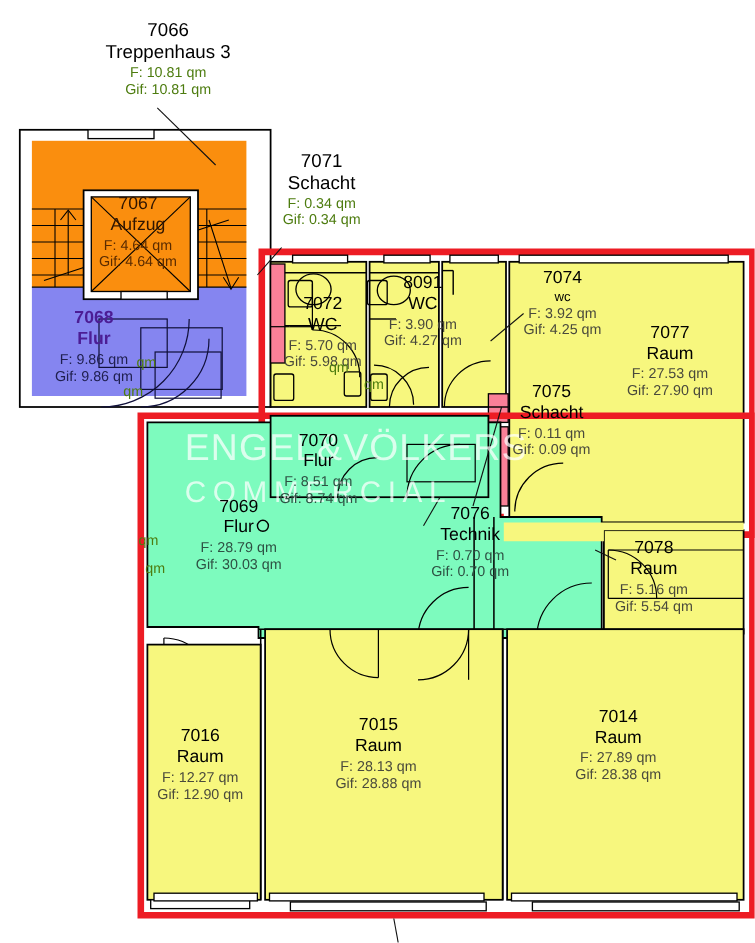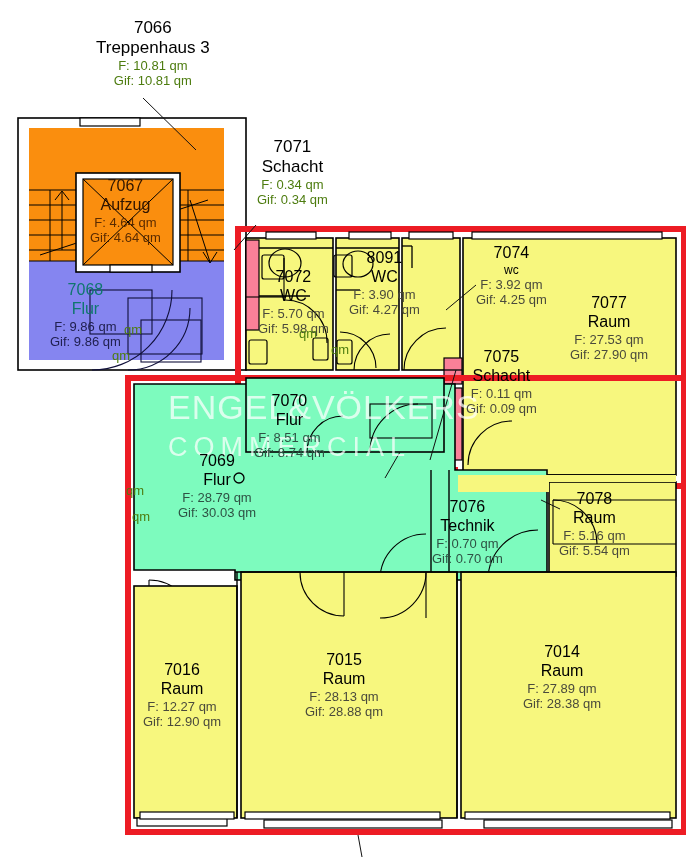--- a/index.html
+++ b/index.html
@@ -43,21 +43,21 @@
   }
   .lbl .nm.small {
     font-size: 12px;
   }
   .lbl .f, .lbl .g {
     font-size: 13px;
     color: #4d7c0f;
     display: block;
   }
   .lbl.dark .f, .lbl.dark .g { color: #4a4a3c; }
-  .lbl.onblue .num, .lbl.onblue .nm { color: #0f766e; }
+  .lbl.onblue .num, .lbl.onblue .nm { color: #4c1d95; font-weight: bold; }
   .lbl.onblue .f, .lbl.onblue .g { color: #202050; }
   .lbl.onorange .num, .lbl.onorange .nm { color: #301500; }
   .lbl.onorange .f, .lbl.onorange .g { color: #5a2b00; }
   .lbl.ongreen .f, .lbl.ongreen .g { color: #2e5244; }
 
   .lbl.title .num { font-size: 17px; }
   .lbl.title .nm  { font-size: 17px; }
 
   
   #watermark {
@@ -323,21 +323,21 @@
       <span class="nm">Flur</span>
       <span class="f">F:  8.51  qm</span>
       <span class="g">Gif:  8.74  qm</span>
     </div>
     <div class="lbl ongreen" style="left: 178px; top: 452px;">
       <span class="num">7069</span>
       <span class="nm">Flur</span>
       <span class="f">F:  28.79  qm</span>
       <span class="g">Gif:  30.03  qm</span>
     </div>
-    <div class="lbl ongreen" style="left: 392px; top: 498px; margin-left: 40px;">
+    <div class="lbl ongreen" style="left: 392px; top: 459px;">
       <span class="num">7076</span>
       <span class="nm">Technik</span>
       <span class="f">F:  0.70  qm</span>
       <span class="g">Gif:  0.70  qm</span>
     </div>
     <div class="lbl dark" style="left: 559px; top: 490px;">
       <span class="num">7078</span>
       <span class="nm">Raum</span>
       <span class="f">F:  5.16  qm</span>
       <span class="g">Gif:  5.54  qm</span>

